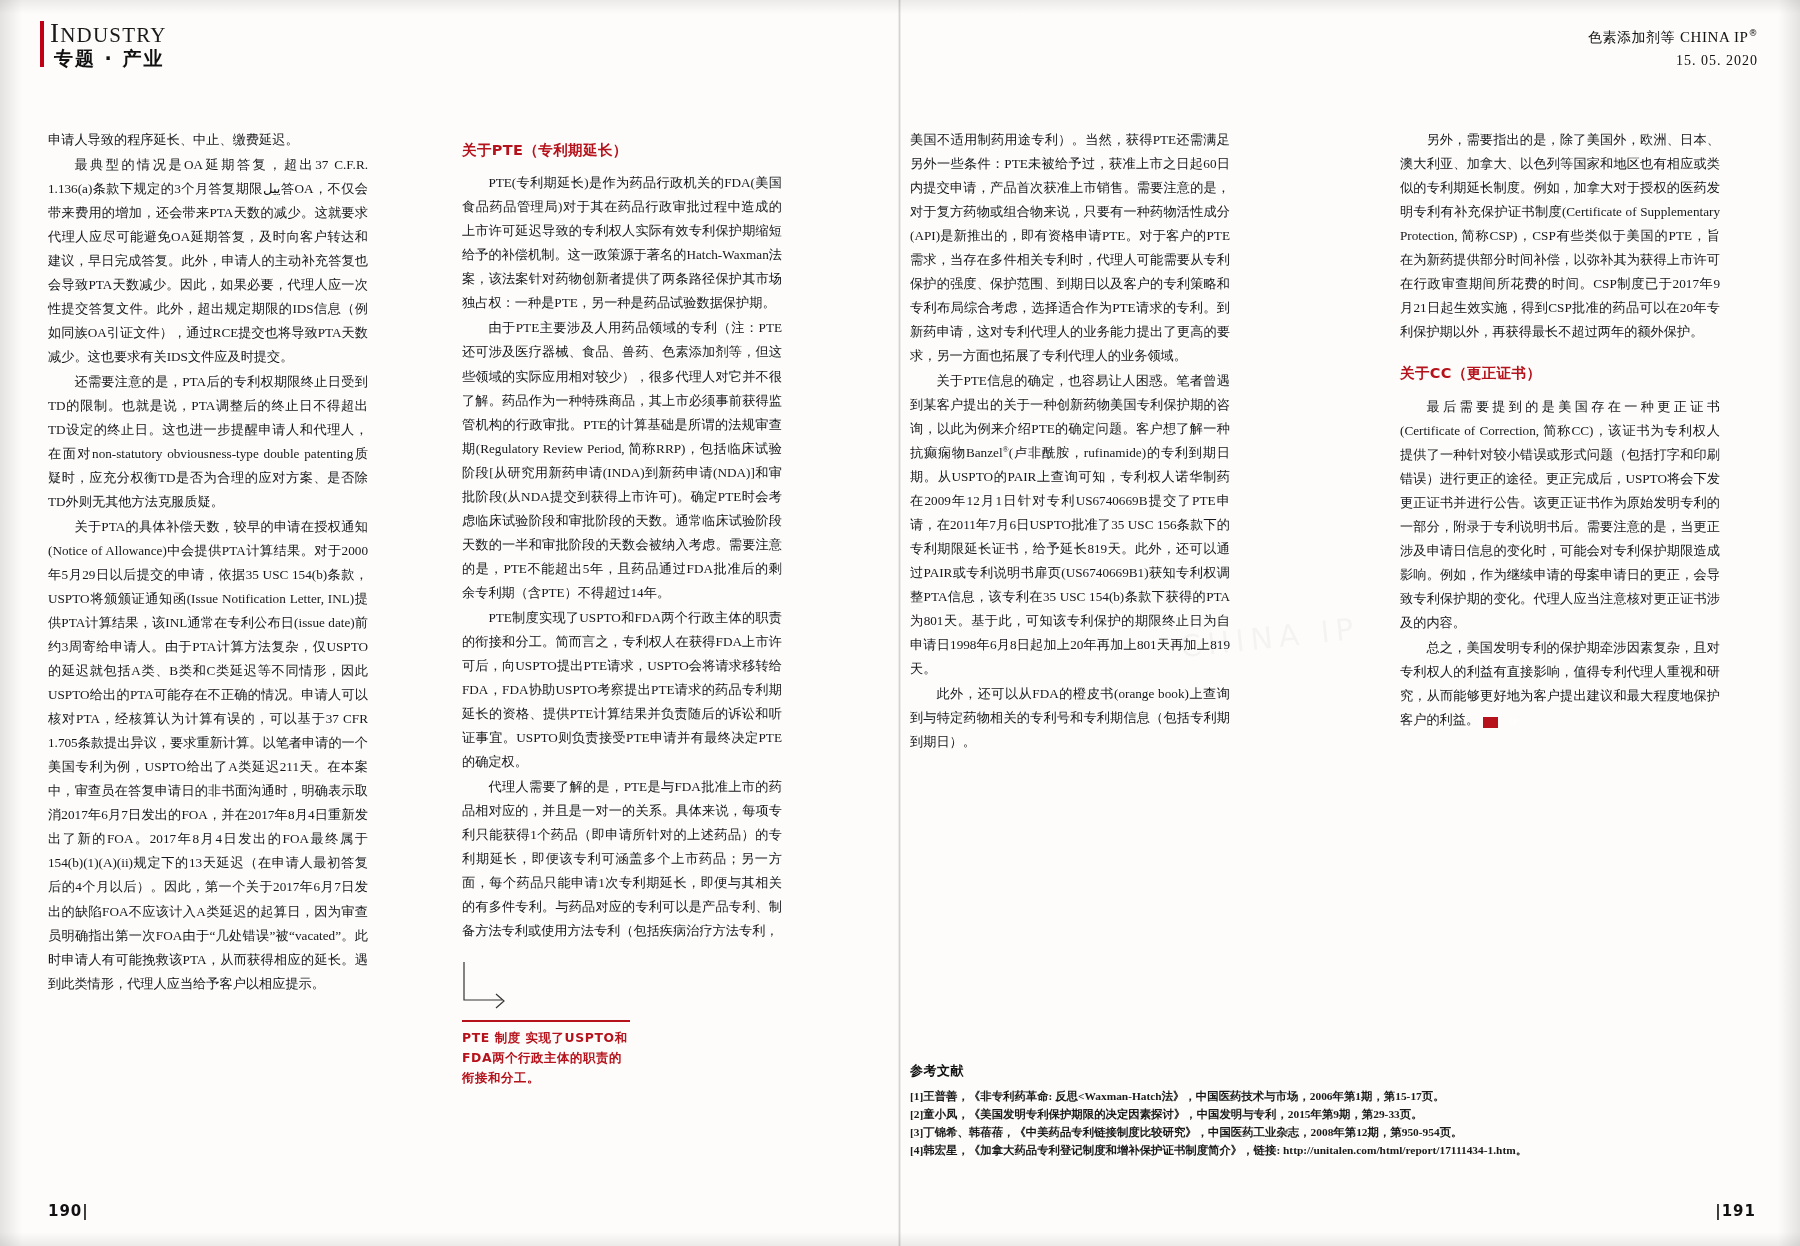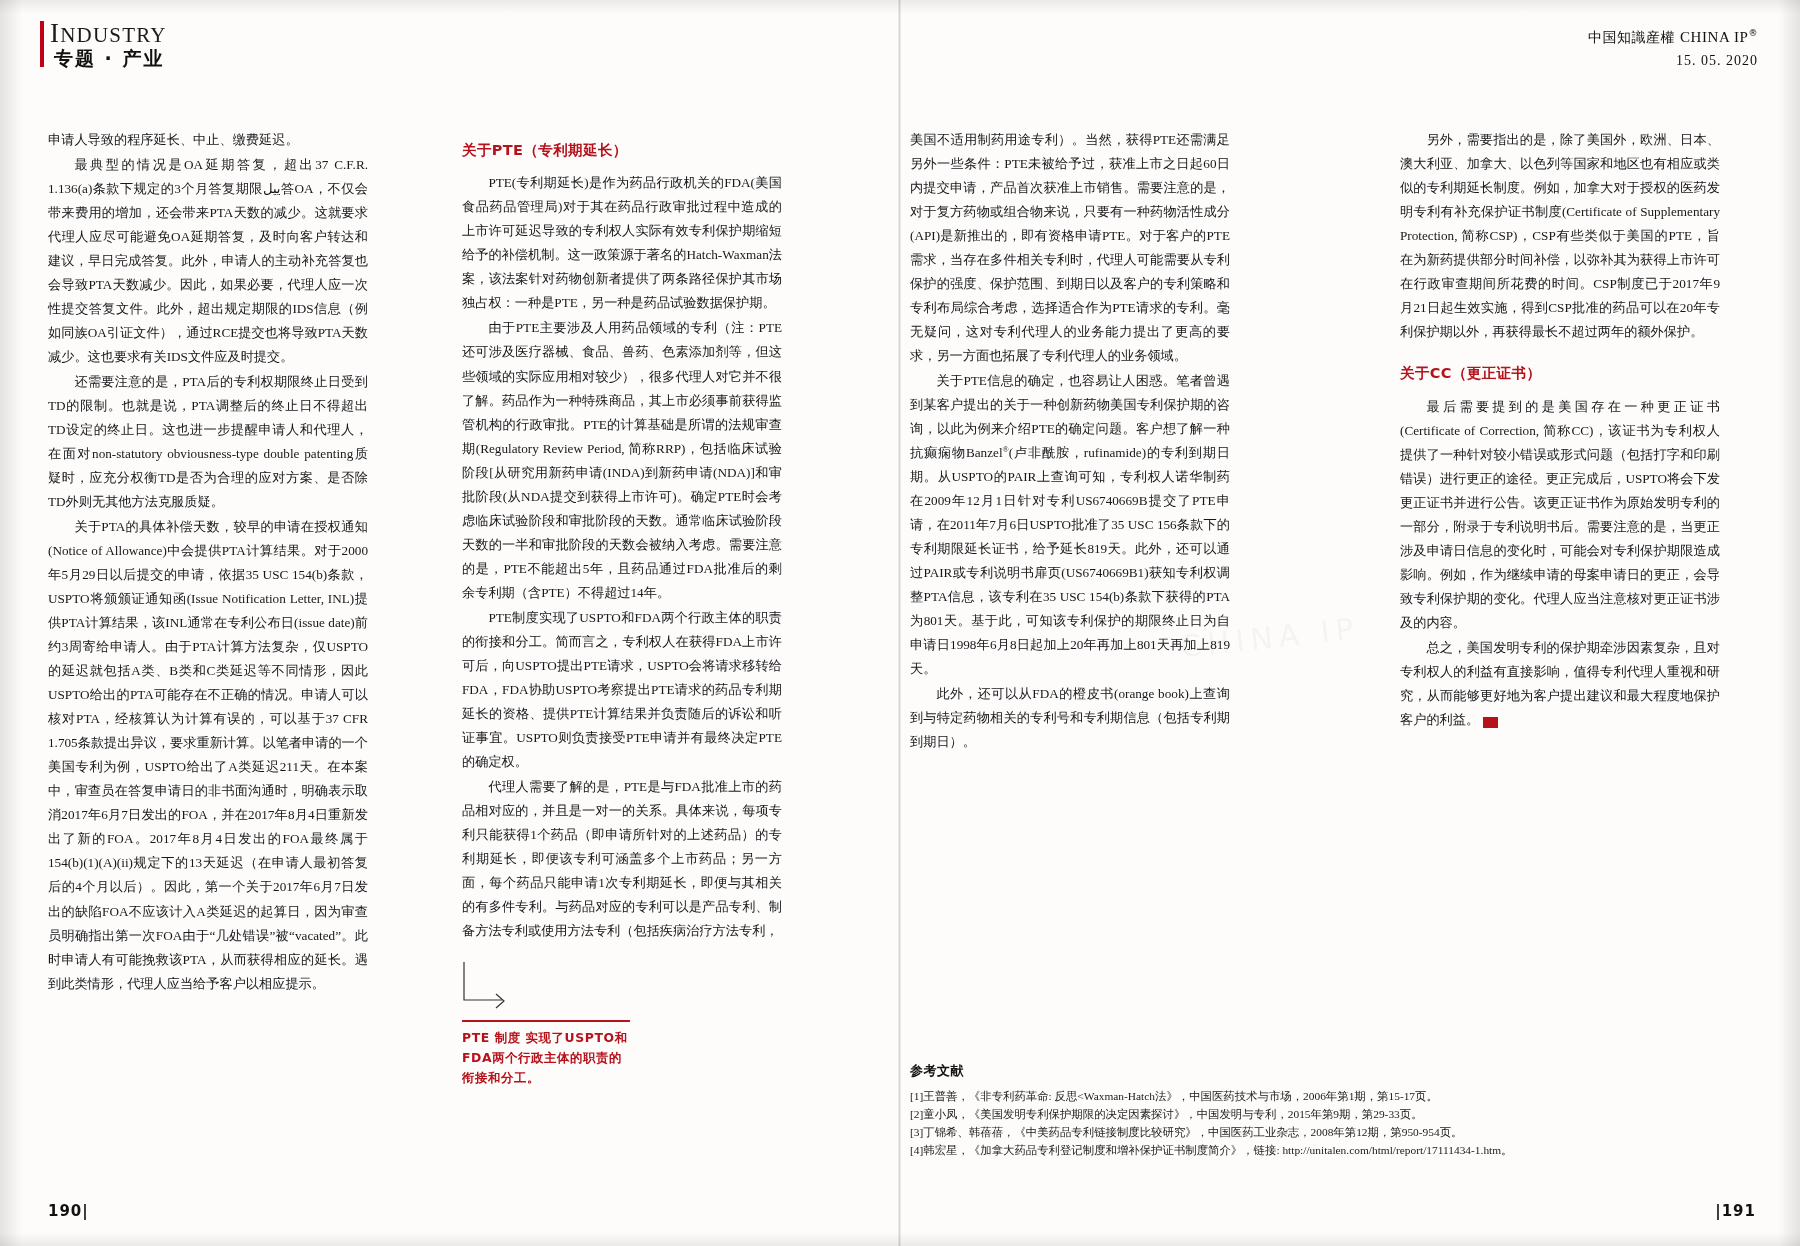--- a/index.html
+++ b/index.html
@@ -180,20 +180,21 @@
   .refs ol {
     margin: 0;
     padding: 0;
     list-style: none;
   }
   .refs li {
     font-family: "Liberation Serif", serif;
     font-size: 11.4px;
     line-height: 1.58;
     color: #1a1a1a;
+    font-weight: bold;
   }
 
   
   .folio-left {
     position: absolute;
     left: 48px;
     bottom: 26px;
     font-family: "DejaVu Sans", sans-serif;
     font-size: 15px;
     font-weight: bold;
@@ -249,21 +250,21 @@
   <div class="masthead">
     <div class="bar"></div>
     <div class="industry">
       <span class="drop">I</span><span>NDUSTRY</span>
     </div>
     <div class="zh">专题 · 产业</div>
   </div>
 
   <div class="brand">
     <div class="line1">
-      <span>中国知識産權</span>
+      <span>色素添加剂等</span>
       <span class="en">CHINA IP</span><sup>®</sup>
     </div>
     <div class="line2">15. 05. 2020</div>
   </div>
 
   <div class="wm">CHINA IP</div>
 
   <div class="col" id="col1">
     <p class="noindent">申请人导致的程序延长、中止、缴费延迟。</p>
     <p>最典型的情况是OA延期答复，超出37 C.F.R. 1.136(a)条款下规定的3个月答复期限ييل答OA，不仅会带来费用的增加，还会带来PTA天数的减少。这就要求代理人应尽可能避免OA延期答复，及时向客户转达和建议，早日完成答复。此外，申请人的主动补充答复也会导致PTA天数减少。因此，如果必要，代理人应一次性提交答复文件。此外，超出规定期限的IDS信息（例如同族OA引证文件），通过RCE提交也将导致PTA天数减少。这也要求有关IDS文件应及时提交。</p>
@@ -284,21 +285,21 @@
       <path d="M2 2 L2 40 L40 40" fill="none" stroke="#333" stroke-width="1.2"></path>
       <path d="M34 34 L42 41 L34 48" fill="none" stroke="#333" stroke-width="1.2"></path>
     </svg>
   </div>
   <div class="annotation">
     <div class="rule"></div>
     <div>PTE 制度 实现了USPTO和FDA两个行政主体的职责的衔接和分工。</div>
   </div>
 
   <div class="col" id="col3">
-    <p class="noindent">美国不适用制药用途专利）。当然，获得PTE还需满足另外一些条件：PTE未被给予过，获准上市之日起60日内提交申请，产品首次获准上市销售。需要注意的是，对于复方药物或组合物来说，只要有一种药物活性成分(API)是新推出的，即有资格申请PTE。对于客户的PTE需求，当存在多件相关专利时，代理人可能需要从专利保护的强度、保护范围、到期日以及客户的专利策略和专利布局综合考虑，选择适合作为PTE请求的专利。毫无疑问，这对专利代理人的业务能力提出了更高的要求，另一方面也拓展了专利代理人的业务领域。</p>
+    <p class="noindent">美国不适用制药用途专利）。当然，获得PTE还需满足另外一些条件：PTE未被给予过，获准上市之日起60日内提交申请，产品首次获准上市销售。需要注意的是，对于复方药物或组合物来说，只要有一种药物活性成分(API)是新推出的，即有资格申请PTE。对于客户的PTE需求，当存在多件相关专利时，代理人可能需要从专利保护的强度、保护范围、到期日以及客户的专利策略和专利布局综合考虑，选择适合作为PTE请求的专利。到新药申请，这对专利代理人的业务能力提出了更高的要求，另一方面也拓展了专利代理人的业务领域。</p>
     <p><span>关于PTE信息的确定，也容易让人困惑。笔者曾遇到某客户提出的关于一种创新药物美国专利保护期的咨询，以此为例来介绍PTE的确定问题。客户想了解一种抗癫痫物Banzel<sup>®</sup>(卢非酰胺，rufinamide)的专利到期日期。从USPTO的PAIR上查询可知，专利权人诺华制药在2009年12月1日针对专利US6740669B提交了PTE申请，在2011年7月6日USPTO批准了35 USC 156条款下的专利期限延长证书，给予延长819天。此外，还可以通过PAIR或专利说明书扉页(US6740669B1)获知专利权调整PTA信息，该专利在35 USC 154(b)条款下获得的PTA为801天。基于此，可知该专利保护的期限终止日为自申请日1998年6月8日起加上20年再加上801天再加上819天。</span></p>
     <p>此外，还可以从FDA的橙皮书(orange book)上查询到与特定药物相关的专利号和专利期信息（包括专利期到期日）。</p>
   </div>
 
   <div class="col" id="col4">
     <p>另外，需要指出的是，除了美国外，欧洲、日本、澳大利亚、加拿大、以色列等国家和地区也有相应或类似的专利期延长制度。例如，加拿大对于授权的医药发明专利有补充保护证书制度(Certificate of Supplementary Protection, 简称CSP)，CSP有些类似于美国的PTE，旨在为新药提供部分时间补偿，以弥补其为获得上市许可在行政审查期间所花费的时间。CSP制度已于2017年9月21日起生效实施，得到CSP批准的药品可以在20年专利保护期以外，再获得最长不超过两年的额外保护。</p>
     <h3 class="spaced">关于CC（更正证书）</h3>
     <p>最后需要提到的是美国存在一种更正证书(Certificate of Correction, 简称CC)，该证书为专利权人提供了一种针对较小错误或形式问题（包括打字和印刷错误）进行更正的途径。更正完成后，USPTO将会下发更正证书并进行公告。该更正证书作为原始发明专利的一部分，附录于专利说明书后。需要注意的是，当更正涉及申请日信息的变化时，可能会对专利保护期限造成影响。例如，作为继续申请的母案申请日的更正，会导致专利保护期的变化。代理人应当注意核对更正证书涉及的内容。</p>
     <p><span>总之，美国发明专利的保护期牵涉因素复杂，且对专利权人的利益有直接影响，值得专利代理人重视和研究，从而能够更好地为客户提出建议和最大程度地保护客户的利益。</span><span class="endmark">IP</span></p>
   </div>

